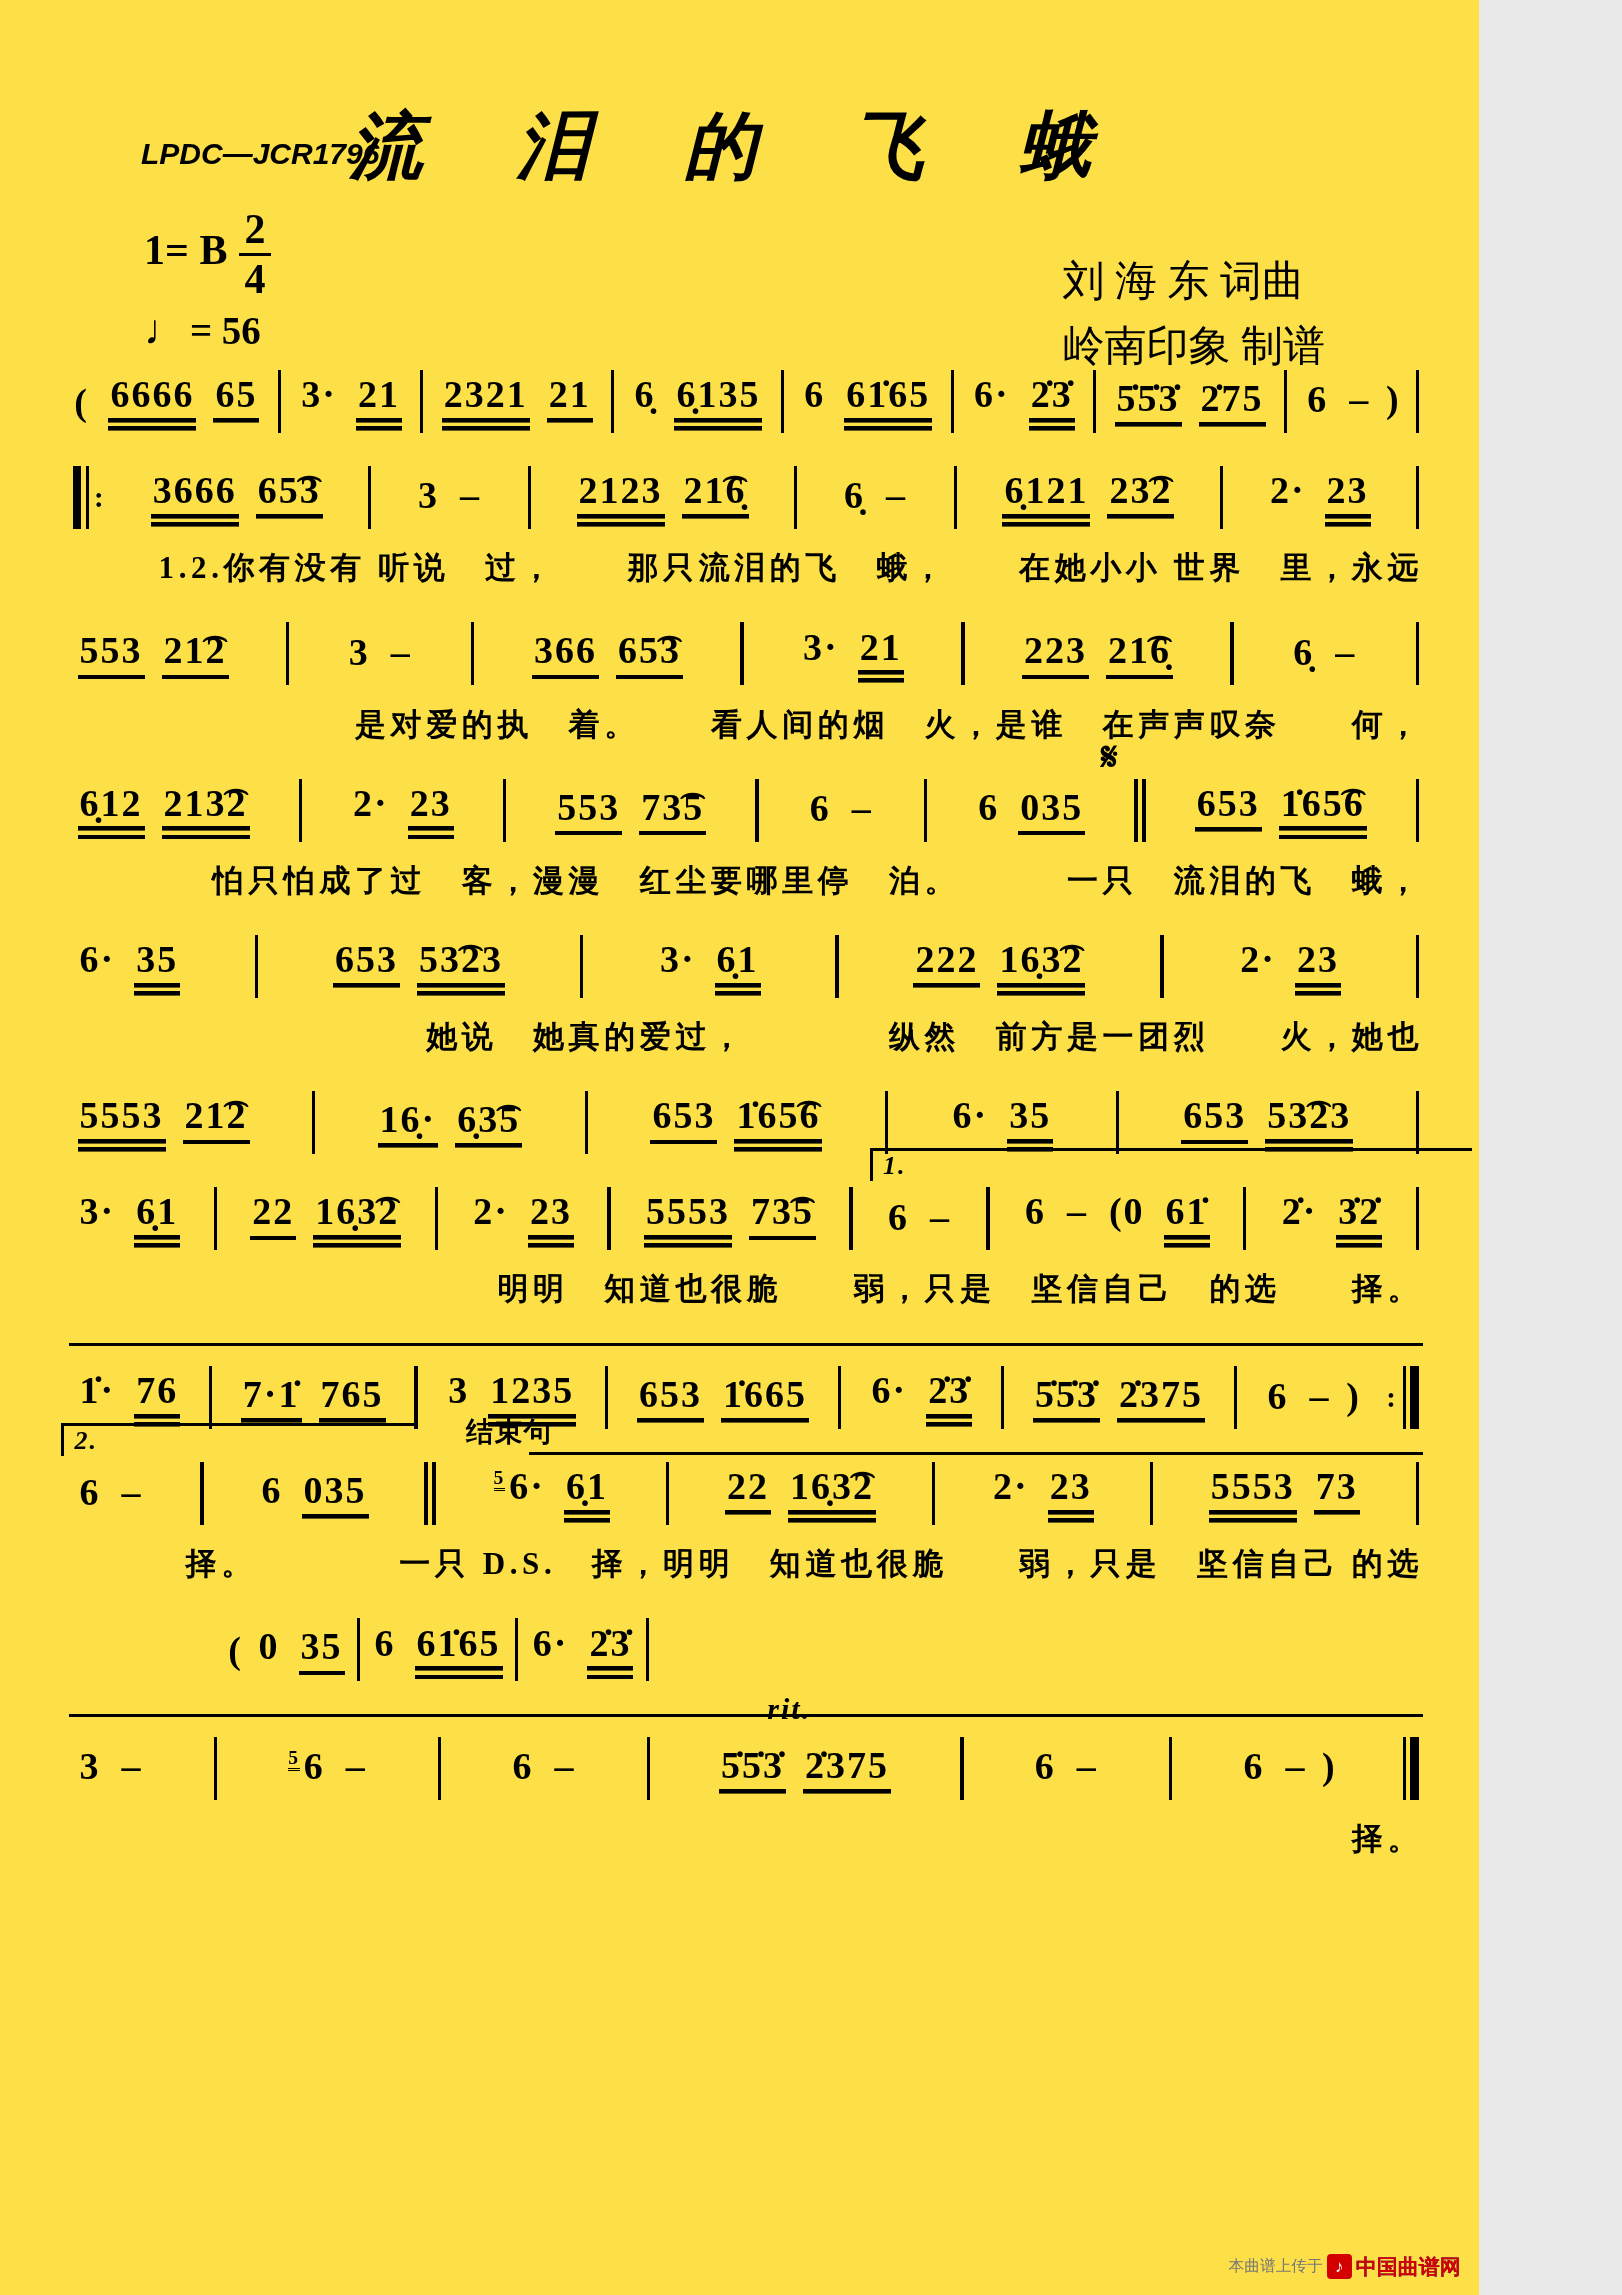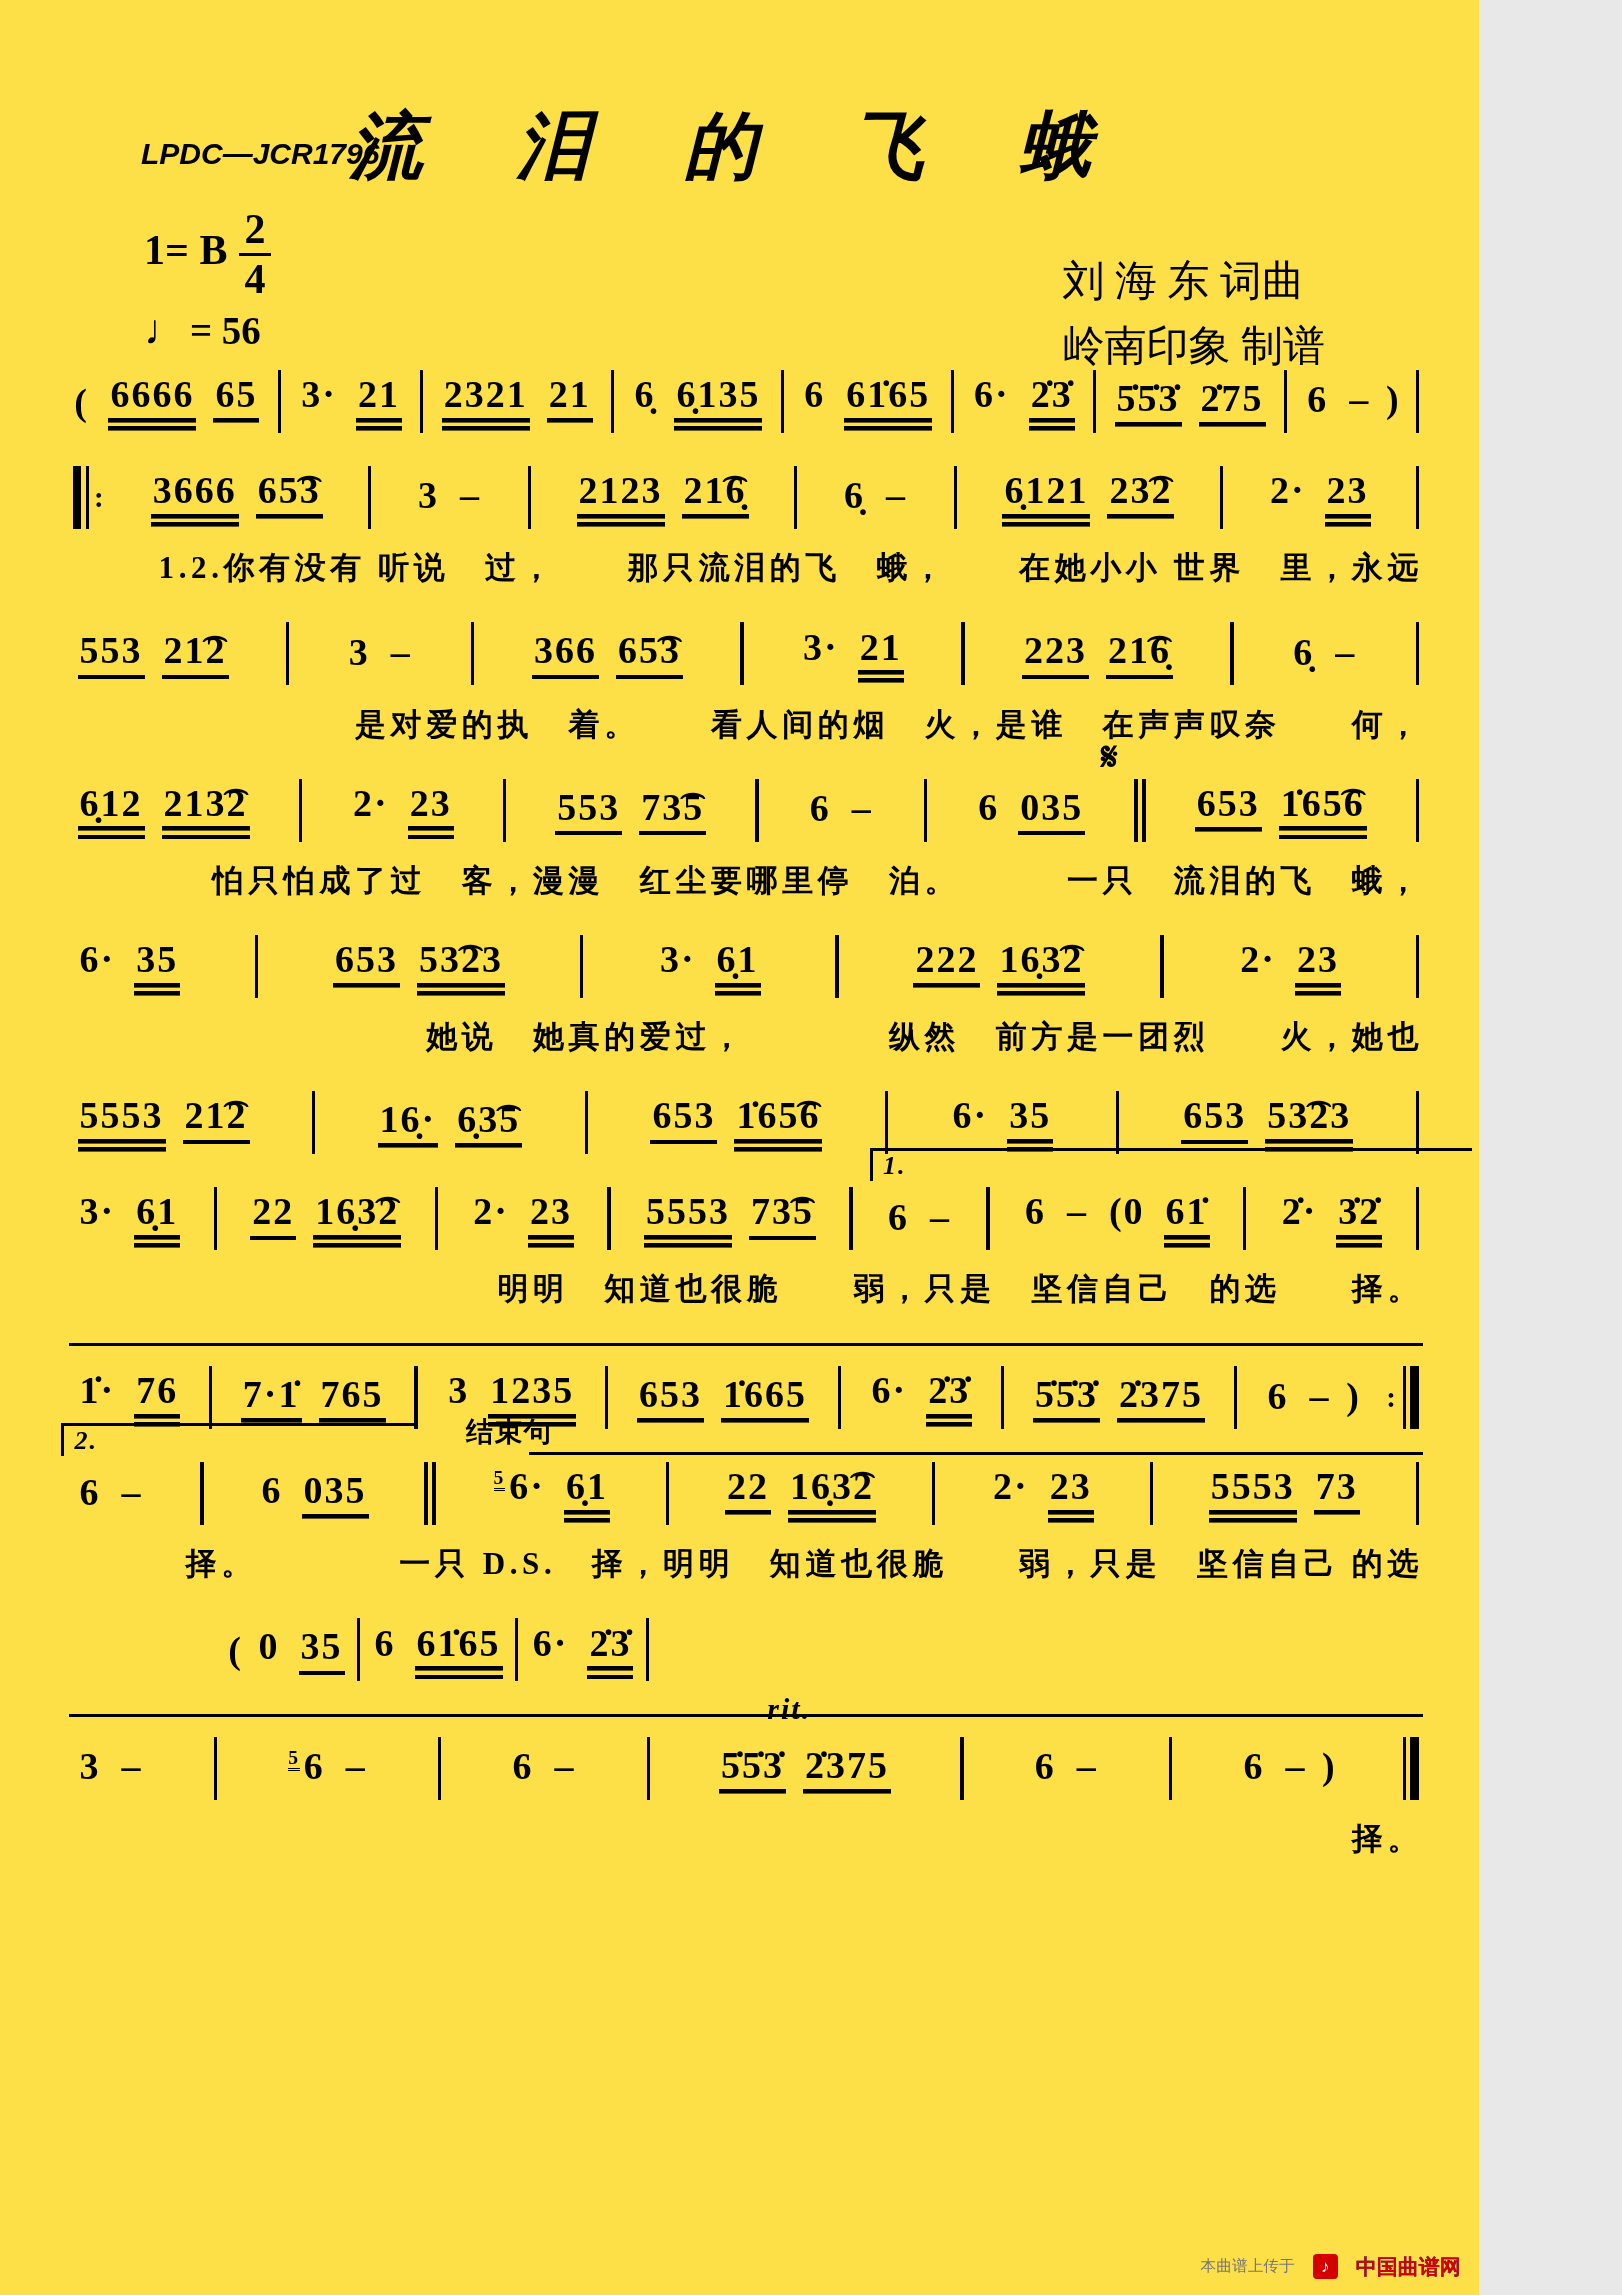--- a/index.html
+++ b/index.html
@@ -39,21 +39,21 @@
   .above.segno{font-size:39px;left:auto;right:-26px;}
   .above.rit{font-style:italic;left:30%;}
   .ending{position:absolute;top:-47px;left:-7.9px;height:33px;border-top:3.9px solid #000;
           border-left:3.9px solid #000;padding:0 0 0 10.5px;font-style:italic;font-weight:bold;
           font-size:26px;box-sizing:border-box;pointer-events:none;}
   .phrase{position:absolute;top:-50px;left:-17px;font-size:27.5px;font-weight:bold;letter-spacing:1.3px;}
   .topline-right{position:absolute;top:-10.5px;left:34%;right:0;border-top:3.9px solid #000;height:0;}
   .lyrics-row{margin-top:18.3px;padding-left:36px;font-size:31px;font-weight:bold;
               letter-spacing:4.6px;white-space:nowrap;text-align:right;}
   .footer{position:absolute;left:141px;top:2084px;font-style:italic;font-size:27px;line-height:1.75;}
-  .watermark{position:absolute;right:18.3px;bottom:14.4px;display:flex;align-items:center;gap:18px;
+  .watermark{position:absolute;right:18.3px;bottom:14.4px;display:flex;align-items:center;gap:4px;
              font-family:"Liberation Sans",sans-serif;}
   .wm-prefix{font-size:15.7px;color:#777;}
   .wm-icon{display:inline-flex;align-items:center;justify-content:center;width:25px;height:25px;
            border-radius:3.9px;color:#fff;font-size:17px;font-weight:bold;}
   .wm-text{font-size:21px;font-weight:bold;}
 </style>
 </head>
 <body>
 
 <div class="page">

